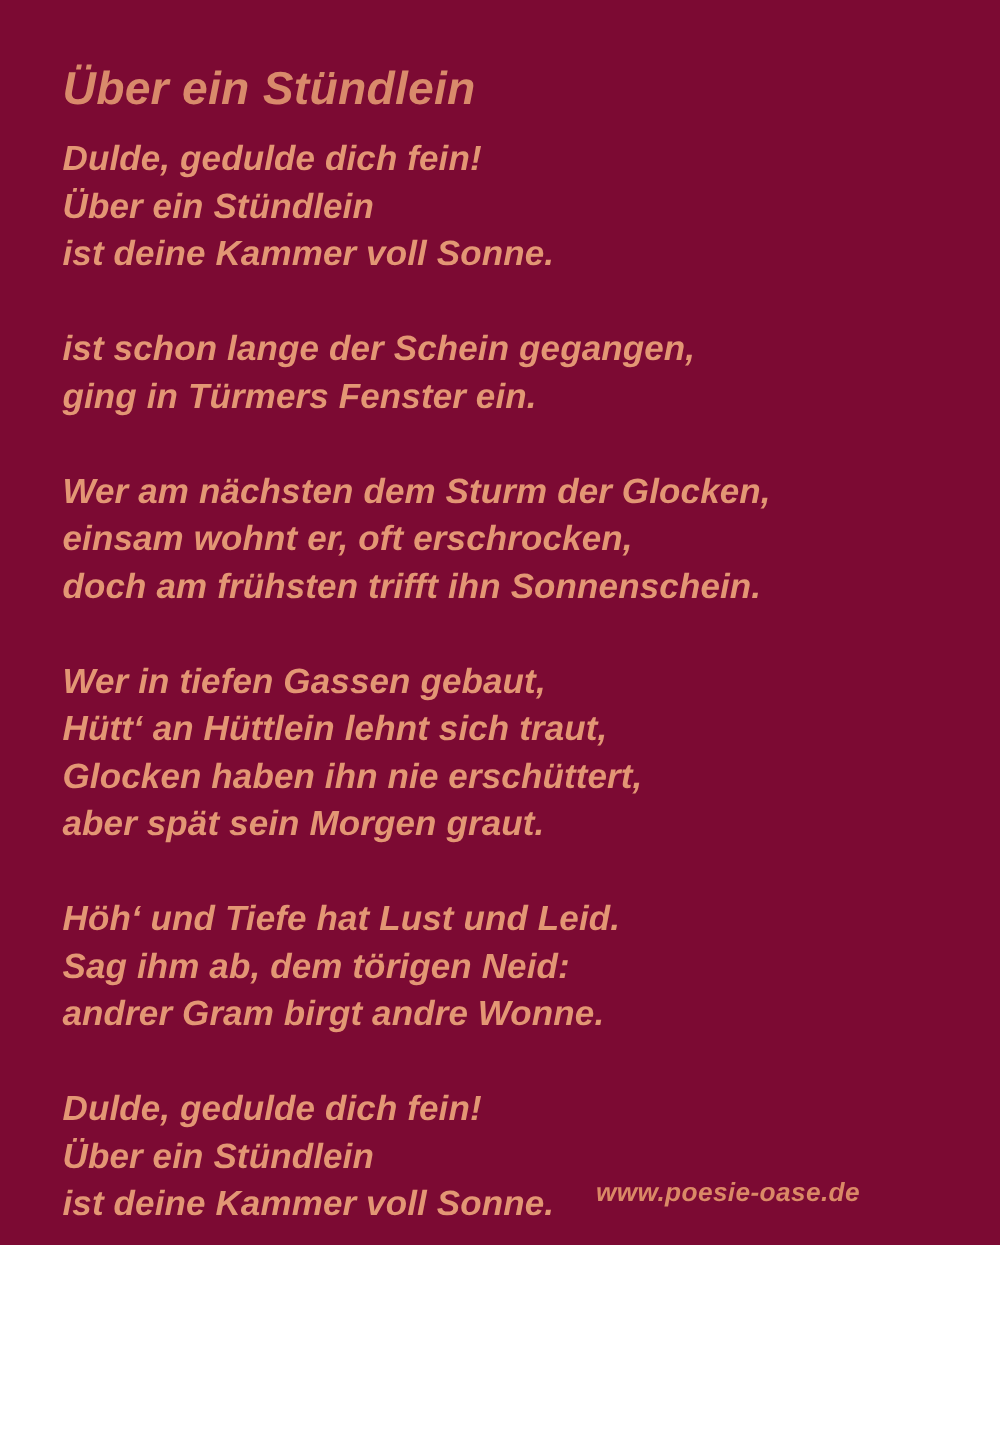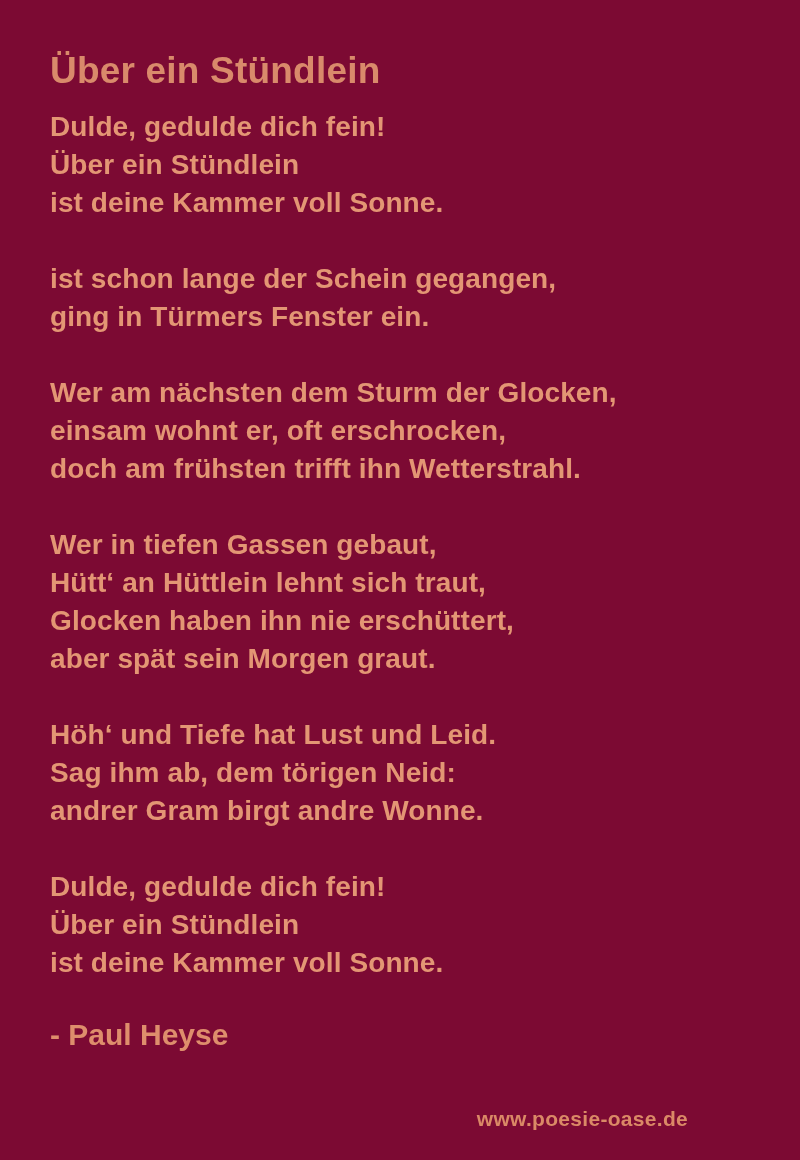--- a/index.html
+++ b/index.html
@@ -11,23 +11,24 @@
   }
   * { margin: 0; padding: 0; box-sizing: border-box; }
   html, body {
     width: 800px;
     background: #fff;
     font-family: "Liberation Sans", "DejaVu Sans", sans-serif;
   }
   .page {
     position: relative;
     width: 800px;
-    height: 1160px;
+    height: 996px;
     background: var(--bg);
     overflow: hidden;
+    font-style: italic;
   }
   .content {
     position: absolute;
     left: 50px;
     top: 48px;
     right: 40px;
   }
   .poem-title {
     font-size: 37px;
     font-weight: bold;
@@ -81,21 +82,21 @@
     </div>
 
     <div class="stanza">
       <div class="line">ist schon lange der Schein gegangen,</div>
       <div class="line">ging in Türmers Fenster ein.</div>
     </div>
 
     <div class="stanza">
       <div class="line">Wer am nächsten dem Sturm der Glocken,</div>
       <div class="line">einsam wohnt er, oft erschrocken,</div>
-      <div class="line">doch am frühsten trifft ihn Wetterstrahl.</div>
+      <div class="line">doch am frühsten trifft ihn Sonnenschein.</div>
     </div>
 
     <div class="stanza">
       <div class="line">Wer in tiefen Gassen gebaut,</div>
       <div class="line">Hütt‘ an Hüttlein lehnt sich traut,</div>
       <div class="line">Glocken haben ihn nie erschüttert,</div>
       <div class="line">aber spät sein Morgen graut.</div>
     </div>
 
     <div class="stanza">

